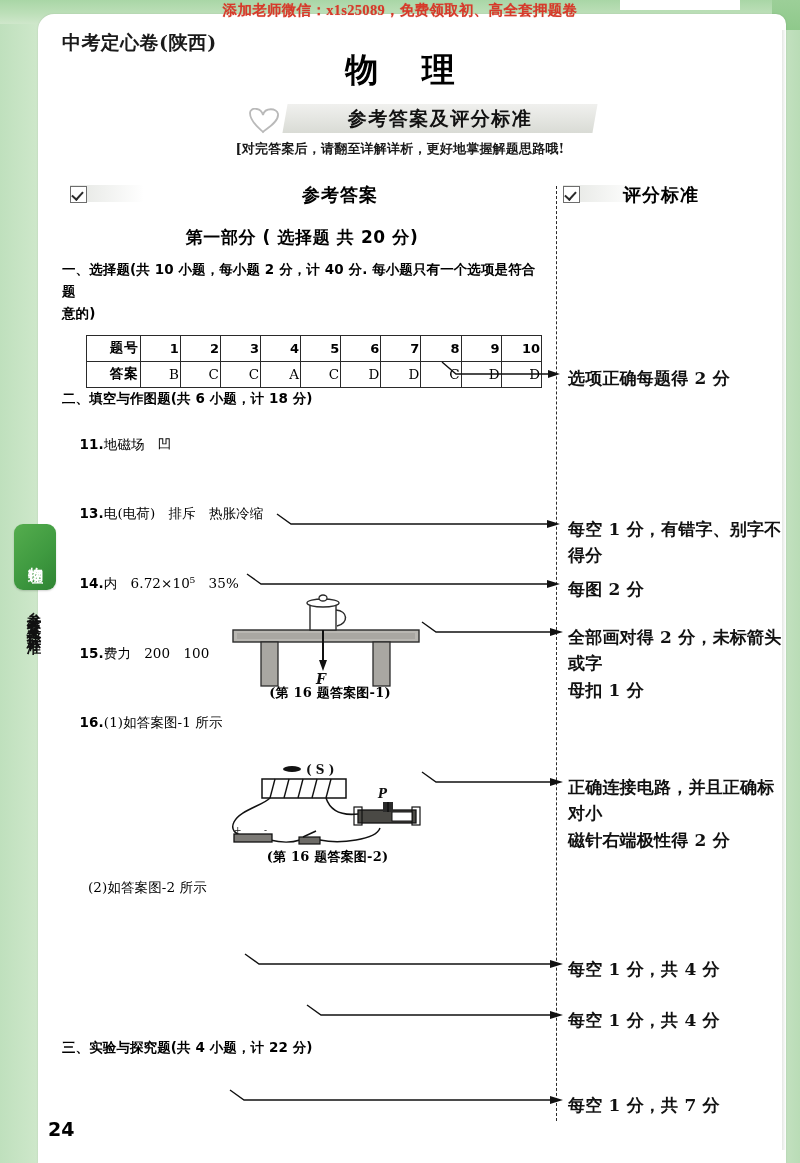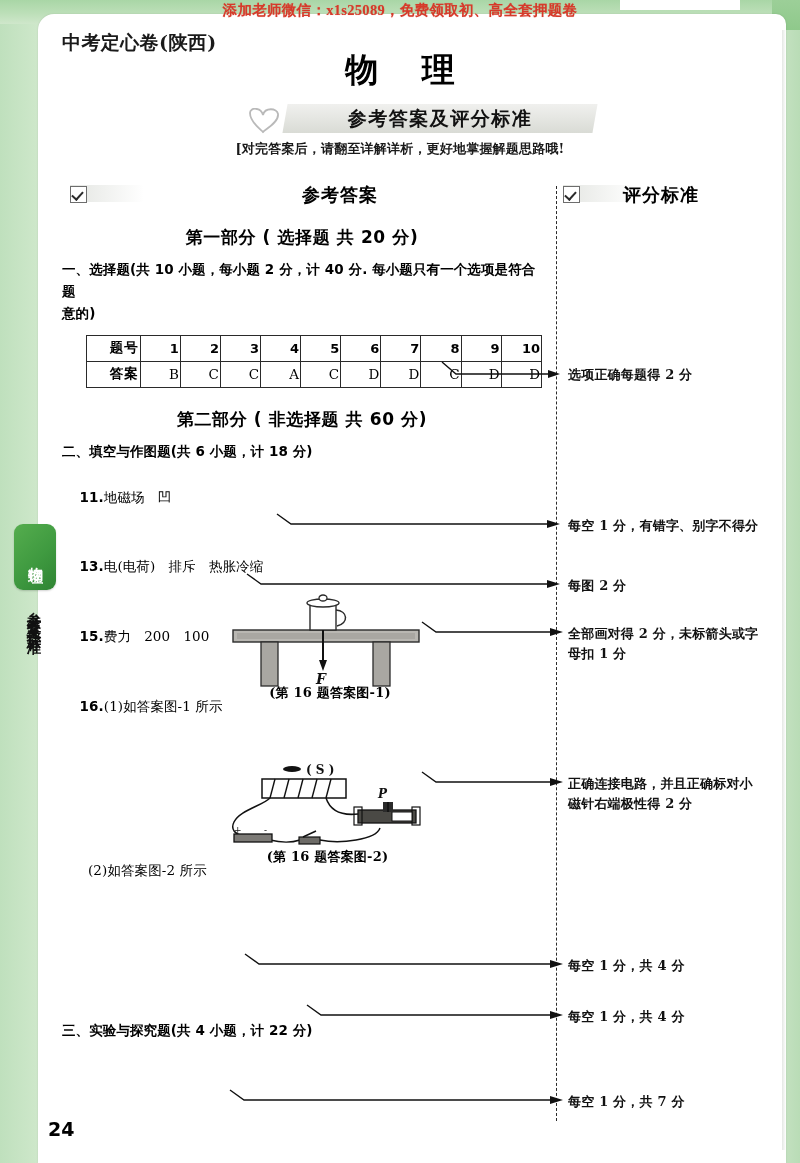--- a/index.html
+++ b/index.html
@@ -267,21 +267,21 @@
     font-size: 13.5px;
     letter-spacing: 1px;
   }
 
   
   .score-note {
     position: absolute;
     left: 568px;
     width: 215px;
     font-family: "DejaVu Serif", serif;
-    font-size: 13px;
+    font-size: 17px;
     font-weight: 700;
     line-height: 1.55;
     color: #111;
     letter-spacing: 0.2px;
   }
 
   
   .connector {
     position: absolute;
     z-index: 3;
@@ -434,29 +434,31 @@
       <td>C</td>
       <td>D</td>
       <td>D</td>
       <td>C</td>
       <td>D</td>
       <td>D</td>
     </tr>
   </tbody>
     </table>
 
-  <div class="part-title" style="margin-top:20px;">第二部分 ( 非选择题    共 60 分)</div>
 
   <div class="sec-title">二、填空与作图题(共 6 小题，计 18 分)</div>
 
   <div class="ans-line">
     <span class="qn">11.</span><span>地磁场   凹</span>
   </div>
   <div class="ans-line">
     <span class="qn">13.</span><span>电(电荷)   排斥   热胀冷缩</span>
+  </div>
+  <div class="ans-line">
+    <span class="qn">14.</span><span>内   6.72×10⁵   35%</span>
   </div>
   <div class="ans-line">
     <span class="qn">15.</span><span>费力   200   100</span>
   </div>
   <div class="ans-line">
     <span class="qn">16.</span><span>(1)如答案图-1 所示</span>
   </div>
 
   <div class="ans-line ans-indent" style="margin-top:118px;">(2)如答案图-2 所示</div>
 

